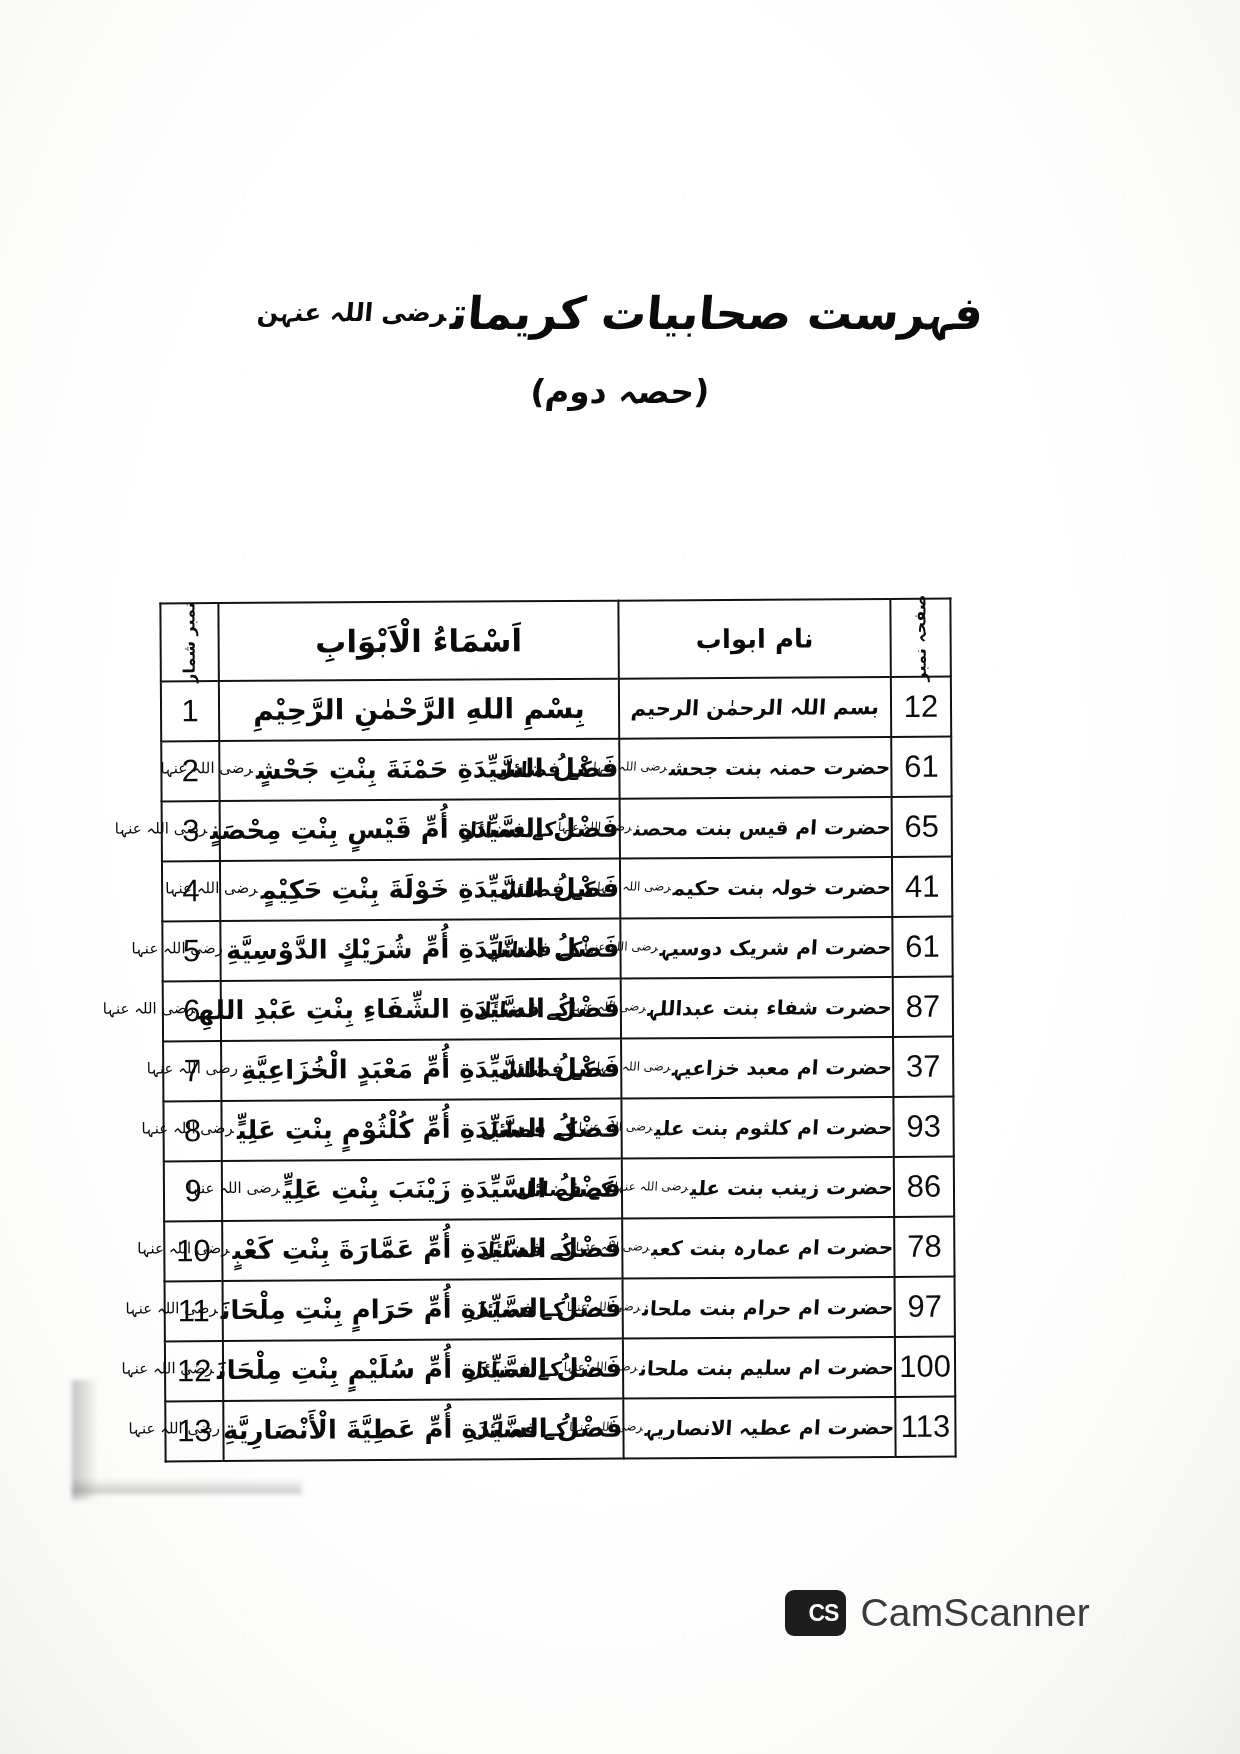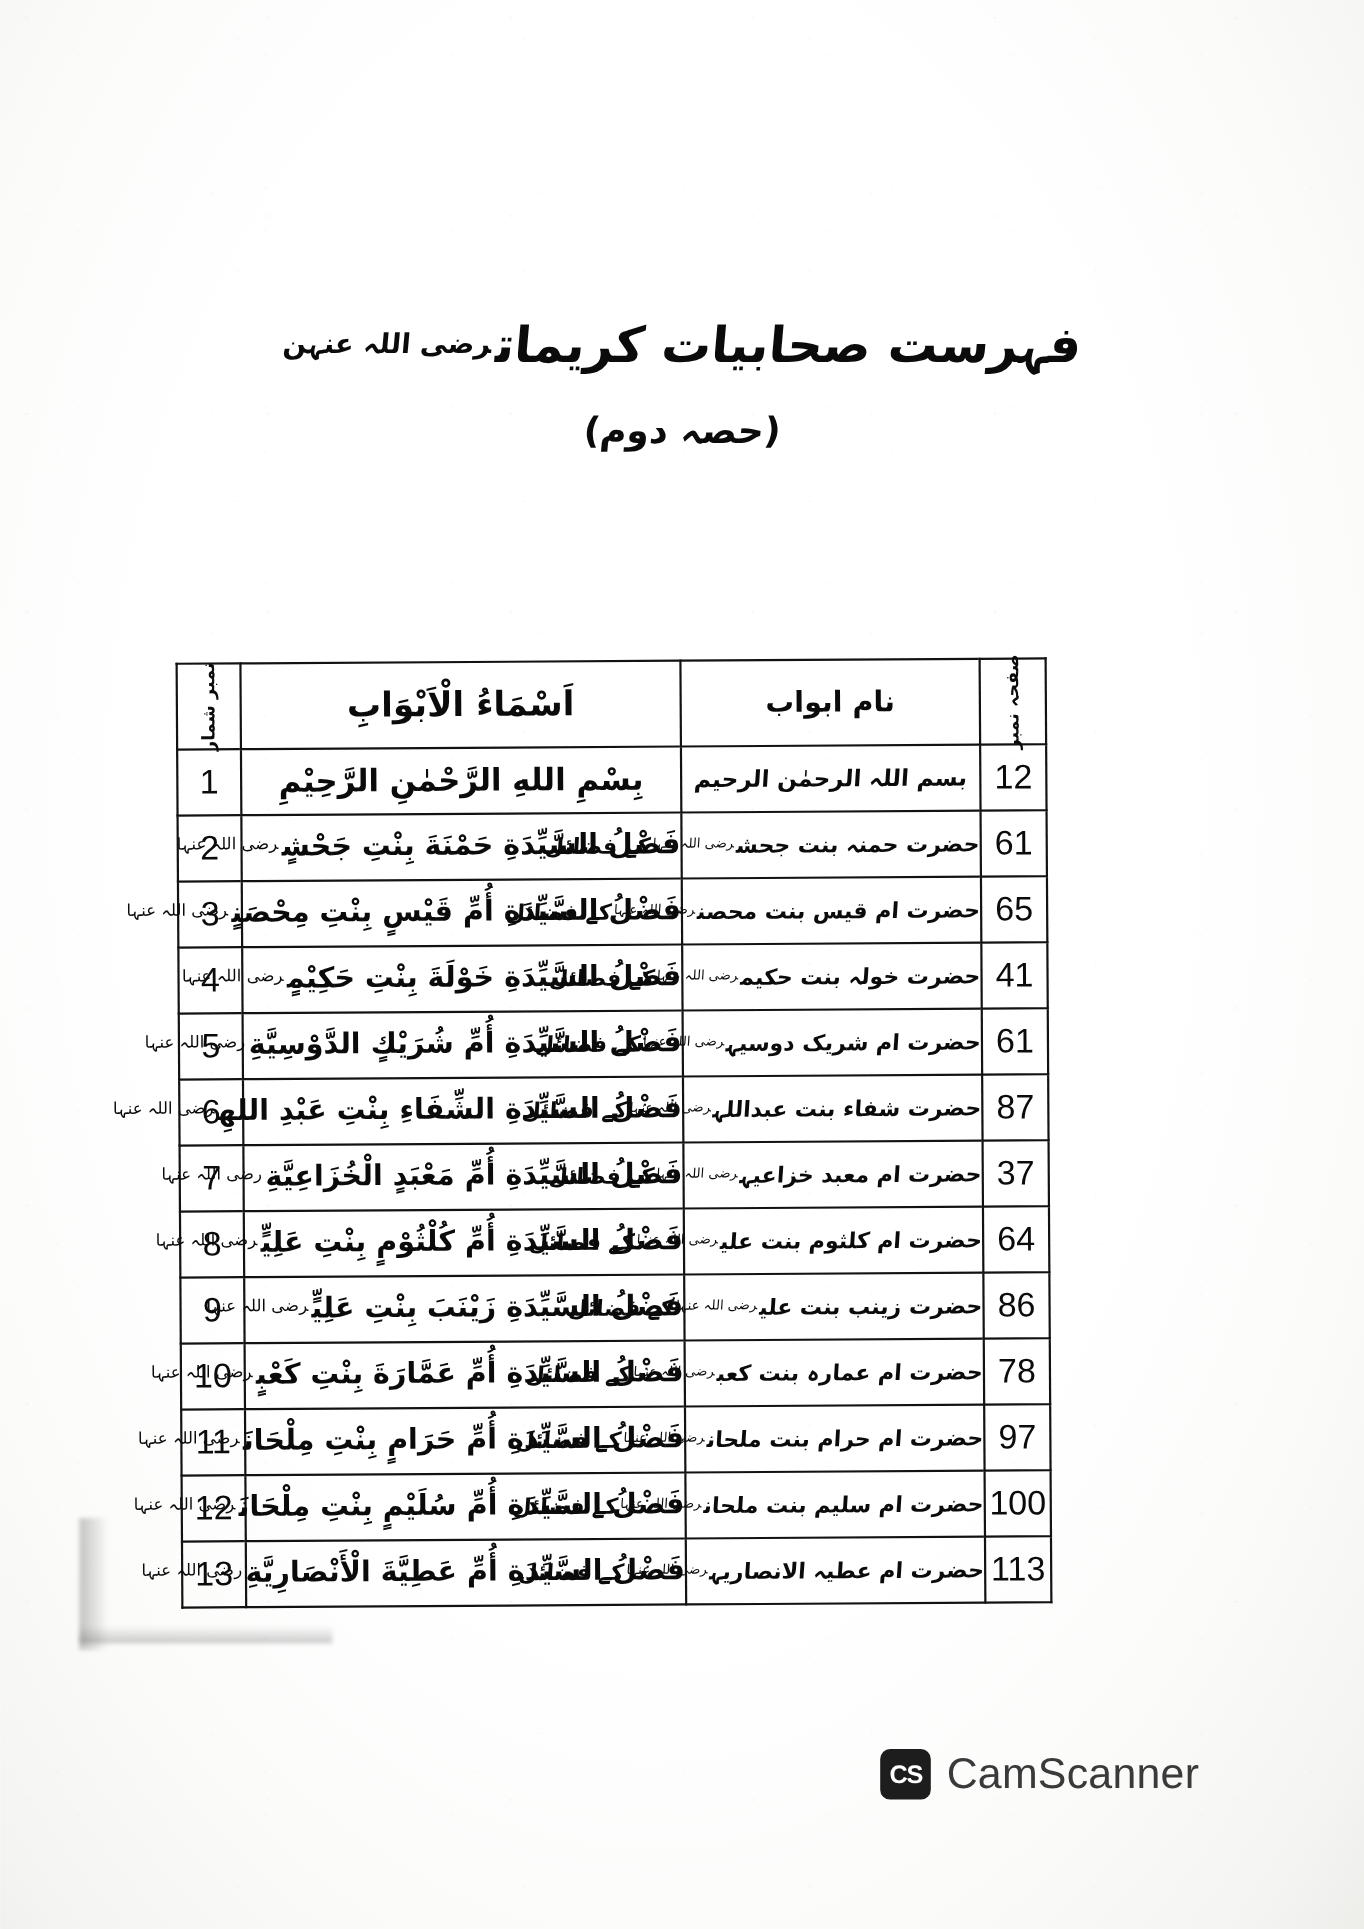--- a/index.html
+++ b/index.html
@@ -208,20 +208,21 @@
     border-radius: 9px;
     background: #1d1d1d;
     color: #ffffff;
     display: flex;
     align-items: center;
     justify-content: center;
     font-family: "Liberation Sans", sans-serif;
     font-size: 23px;
     font-weight: 700;
     letter-spacing: -1px;
+    padding-left: 15px;
   }
   .cs-text {
     font-family: "Liberation Sans", sans-serif;
     font-size: 39px;
     color: #3a3a3a;
     letter-spacing: .2px;
   }
 </style>
 </head>
 <body>
@@ -299,21 +300,21 @@
           <td class="cell-arabic"><span>فَضْلُ السَّيِّدَةِ الشِّفَاءِ بِنْتِ عَبْدِ اللهِ</span><span class="raa">رضی اللہ عنہا</span></td>
           <td class="cell-num">6</td>
         </tr>
         <tr class="data-row">
           <td class="cell-page">37</td>
           <td class="cell-urdu"><span>حضرت ام معبد خزاعیہ</span><span class="raa">رضی اللہ عنہا</span><span>کے فضائل</span></td>
           <td class="cell-arabic"><span>فَضْلُ السَّيِّدَةِ أُمِّ مَعْبَدٍ الْخُزَاعِيَّةِ</span><span class="raa">رضی اللہ عنہا</span></td>
           <td class="cell-num">7</td>
         </tr>
         <tr class="data-row">
-          <td class="cell-page">64</td>
+          <td class="cell-page">93</td>
           <td class="cell-urdu"><span>حضرت ام کلثوم بنت علی</span><span class="raa">رضی اللہ عنہا</span><span>کے فضائل</span></td>
           <td class="cell-arabic"><span>فَضْلُ السَّيِّدَةِ أُمِّ كُلْثُوْمٍ بِنْتِ عَلِيٍّ</span><span class="raa">رضی اللہ عنہا</span></td>
           <td class="cell-num">8</td>
         </tr>
         <tr class="data-row">
           <td class="cell-page">86</td>
           <td class="cell-urdu"><span>حضرت زینب بنت علی</span><span class="raa">رضی اللہ عنہا</span><span>کے فضائل</span></td>
           <td class="cell-arabic"><span>فَضْلُ السَّيِّدَةِ زَيْنَبَ بِنْتِ عَلِيٍّ</span><span class="raa">رضی اللہ عنہا</span></td>
           <td class="cell-num">9</td>
         </tr>

